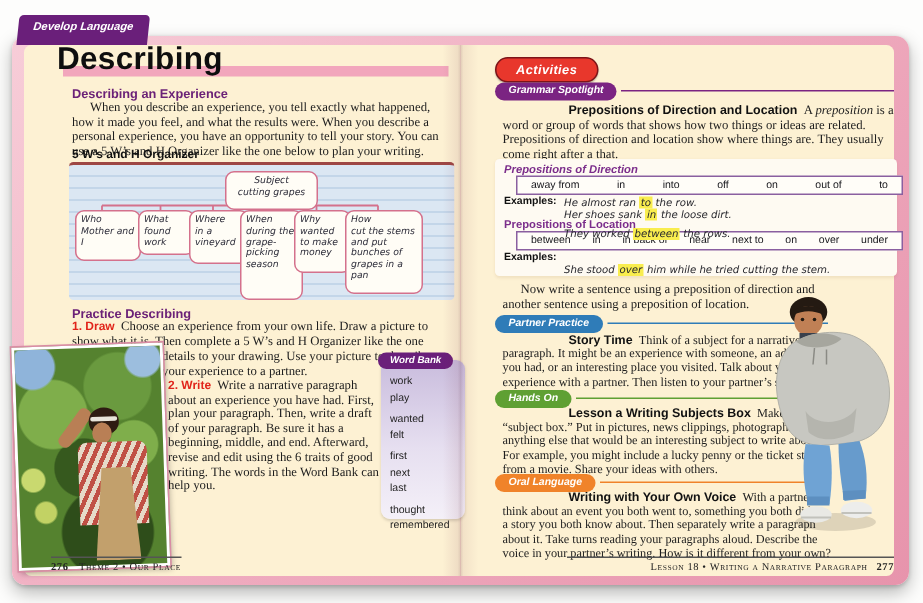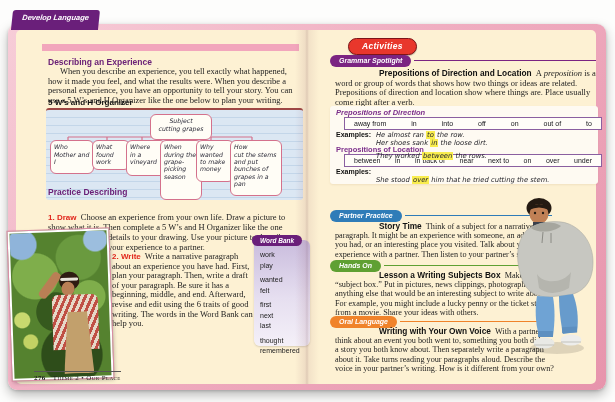--- a/index.html
+++ b/index.html
@@ -38,21 +38,21 @@
   .wlabel{margin-bottom:.5px;}
   #box-subject{left:104px;top:4px;width:54px;height:20px;text-align:center;}
   #box-0{left:4px;  top:30px;width:36px;height:28px;}
   #box-1{left:46px; top:30px;width:30px;height:24px;}
   #box-2{left:80px; top:30px;width:32px;height:30px;}
   #box-3{left:114px;top:30px;width:34px;height:54px;}
   #box-4{left:150px;top:30px;width:30px;height:36px;}
   #box-5{left:184px;top:30px;width:44px;height:50px;}
   #org-lines{left:0;top:0;}
 
-  #practice-heading{left:40px;top:163px;}
+  #practice-heading{left:40px;top:180px;}
   .steplabel{font:bold 8px "Liberation Sans",sans-serif;color:#e1251b;}
   #step1a{left:40px;top:189px;width:252px;}
   #step1b{left:100px;top:209px;width:190px;}
   #step2{left:104px;top:228px;width:141px;}
 
   
   #wb-panel{left:246px;top:216px;width:56px;height:106px;border-radius:6px;
     background:linear-gradient(180deg,#c9bcdd 0%,#e6dff0 55%,#f4f0f8 100%);
     box-shadow:0 1px 2px rgba(0,0,0,.15);}
   #wb-title{left:244px;top:211px;background:#6a1f7a;color:#fff;border-radius:7px;
@@ -86,21 +86,21 @@
   #picker-apron{position:absolute;left:50px;top:80px;width:30px;height:62px;background:#c2a06c;
     clip-path:polygon(18% 0,82% 0,100% 100%,0 100%);}
 
   .footer{font:7px "Liberation Serif",serif;font-variant:small-caps;letter-spacing:.4px;color:#222;}
   #footer-left{left:26px;top:347px;border-top:1px solid #555;padding-top:1.5px;}
   #footer-left b{margin-right:7px;}
   #footer-right{left:370px;top:347px;width:218px;text-align:right;border-top:1px solid #555;padding-top:1.5px;}
   #footer-right b{margin-left:6px;}
 
   
-  #activities-pill{left:340px;top:14px;background:#e8372c;border:1.5px solid #7d1418;
+  #activities-pill{left:322px;top:14px;background:#e8372c;border:1.5px solid #7d1418;
     color:#fff;font:bold italic 8.5px "Liberation Sans",sans-serif;letter-spacing:.3px;
     padding:2px 13px 3px;border-radius:10px;box-shadow:0 1px 1px rgba(0,0,0,.25);}
   .brow{display:flex;align-items:center;}
   .pill{display:inline-block;padding:2px 9px 2.5px;border-radius:8px;color:#fff;
     font:bold italic 7px "Liberation Sans",sans-serif;white-space:nowrap;}
   .brule{flex:1;height:1.2px;margin-left:3px;}
   #grammar-row{left:322px;top:31px;width:266px;}
   .c-grammar{background:#7b2482;} .r-grammar{background:#7b2482;}
   .c-partner{background:#2f7cb8;} .r-partner{background:#2f7cb8;}
   .c-hands{background:#5fa033;}  .r-hands{background:#5fa033;}
@@ -140,20 +140,21 @@
 </head>
 <body>
 
 <div class="abs" id="dev-tab">Develop Language</div>
 
 <div class="abs" id="spread">
   <div class="abs" id="page-left"></div>
   <div class="abs" id="page-right"></div>
 
   <div class="abs" id="title-band"></div>
+  <div class="abs" id="title">Describing</div>
 
   <div class="abs h-purple" id="exp-heading">Describing an Experience</div>
   <div class="abs serif" id="exp-body">When you describe an experience, you tell exactly what happened, how it made you feel, and what the results were. When you describe a personal experience, you have an opportunity to tell your story. You can use a 5 W’s and H Organizer like the one below to plan your writing.</div>
 
   <div class="abs" id="org-heading">5 W’s and H Organizer</div>
 
   <div class="abs" id="org-panel">
     <svg class="abs" id="org-lines" width="257" height="90">
       <path d="M131 24 V27 M22 27 H206 M22 27 V30 M61 27 V30 M96 27 V30 M131 27 V30 M165 27 V30 M206 27 V30" stroke="#d4718c" stroke-width="1.2" fill="none"></path>
     </svg>
@@ -237,21 +238,21 @@
   </div>
 
   <div class="abs" id="activities-pill">Activities</div>
 
   <div class="abs brow" id="grammar-row">
     <span class="pill c-grammar">Grammar Spotlight</span>
     <span class="brule r-grammar"></span>
   </div>
 
   <div class="abs serif" id="grammar-intro">
-    <span class="inline-h">Prepositions of Direction and Location</span>&nbsp;&nbsp;<span>A </span><i>preposition</i><span> is a word or group of words that shows how two things or ideas are related. Prepositions of direction and location show where things are. Place usually come right after a verb.</span>
+    <span class="inline-h">Prepositions of Direction and Location</span>&nbsp;&nbsp;<span>A </span><i>preposition</i><span> is a word or group of words that shows how two things or ideas are related. Prepositions of direction and location show where things are. They usually come right after a that.</span>
   </div>
 
   <div class="abs" id="gram-panel">
     <div class="prep-h" id="dir-h">Prepositions of Direction</div>
     <div class="preprow" id="dir-row">
       <span>away from</span>
       <span>in</span>
       <span>into</span>
       <span>off</span>
       <span>on</span>
@@ -268,23 +269,24 @@
       <span>in</span>
       <span>in back of</span>
       <span>near</span>
       <span>next to</span>
       <span>on</span>
       <span>over</span>
       <span>under</span>
     </div>
     <div class="exlabel" id="ex-l-label">Examples:</div>
     <div class="extext" id="ex-l1"><span>They worked </span><span class="hl">between</span><span> the rows.</span></div>
-    <div class="extext" id="ex-l2"><span>She stood </span><span class="hl">over</span><span> him that he tried cutting the stem.</span></div>
-  </div>
-
+    <div class="extext" id="ex-l2"><span>She stood </span><span class="hl">over</span><span> him while he tried cutting the stem.</span></div>
+  </div>
+
+  <div class="abs serif" id="now-write">Now write a sentence using a preposition of direction and another sentence using a preposition of location.</div>
 
   <div class="abs brow" id="sec0-row">
     <span class="pill c-partner">Partner Practice</span>
     <span class="brule r-partner"></span>
   </div>
   <div class="abs secbody" id="sec0-body">
     <span class="inline-h">Story Time</span>&nbsp;&nbsp;<span>Think of a subject for a narrative paragraph. It might be an experience with someone, an adventure you had, or an interesting place you visited. Talk about your experience with a partner. Then listen to your partner’s story.</span>
   </div>
 
   <div class="abs brow" id="sec1-row">
@@ -317,15 +319,18 @@
     <path d="M24 78 C30 88 50 88 58 76 L56 92 C44 99 32 98 26 92 Z" fill="#b5b5ae"></path>
     <path d="M24 100 C22 112 22 126 26 140 L40 140 C42 126 42 112 40 101 Z" fill="#6fa3d4"></path>
     <path d="M46 100 C46 114 48 128 50 138 L64 136 C66 122 64 108 60 98 Z" fill="#679bcc"></path>
     <rect x="25" y="135" width="15" height="6" fill="#5d8fc0"></rect>
     <rect x="49" y="131" width="15" height="6" fill="#5d8fc0" transform="rotate(-3 56 134)"></rect>
     <ellipse cx="31" cy="147" rx="10.5" ry="5.5" fill="#e9e9e5"></ellipse>
     <ellipse cx="58" cy="144" rx="10.5" ry="5.5" fill="#ededeb"></ellipse>
     <path d="M21 149 H41 M48 146 H68" stroke="#c2c2bc" stroke-width="1.2"></path>
   </svg>
 
+  <div class="abs footer" id="footer-right">
+    <span>Lesson 18 • Writing a Narrative Paragraph</span><b>277</b>
+  </div>
 
   <div class="abs" id="spine"></div>
 </div>
 
 </body></html>

